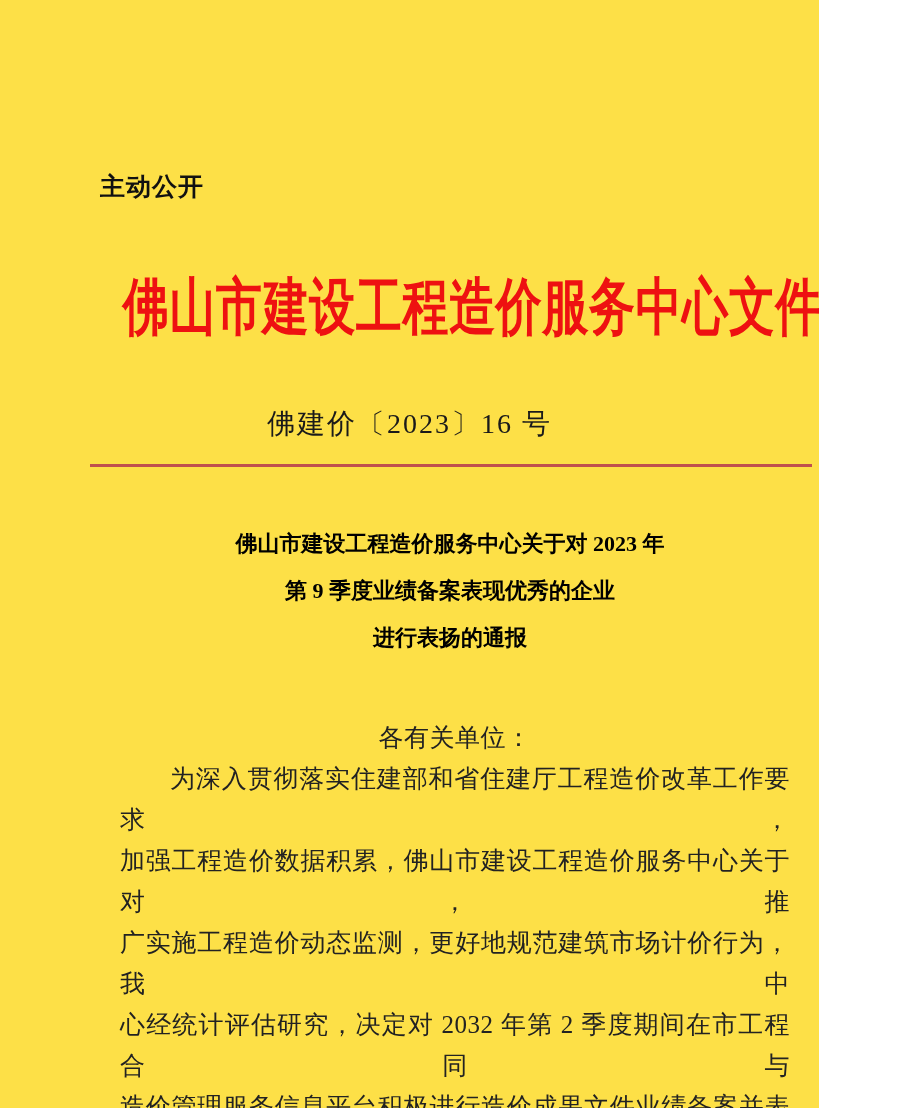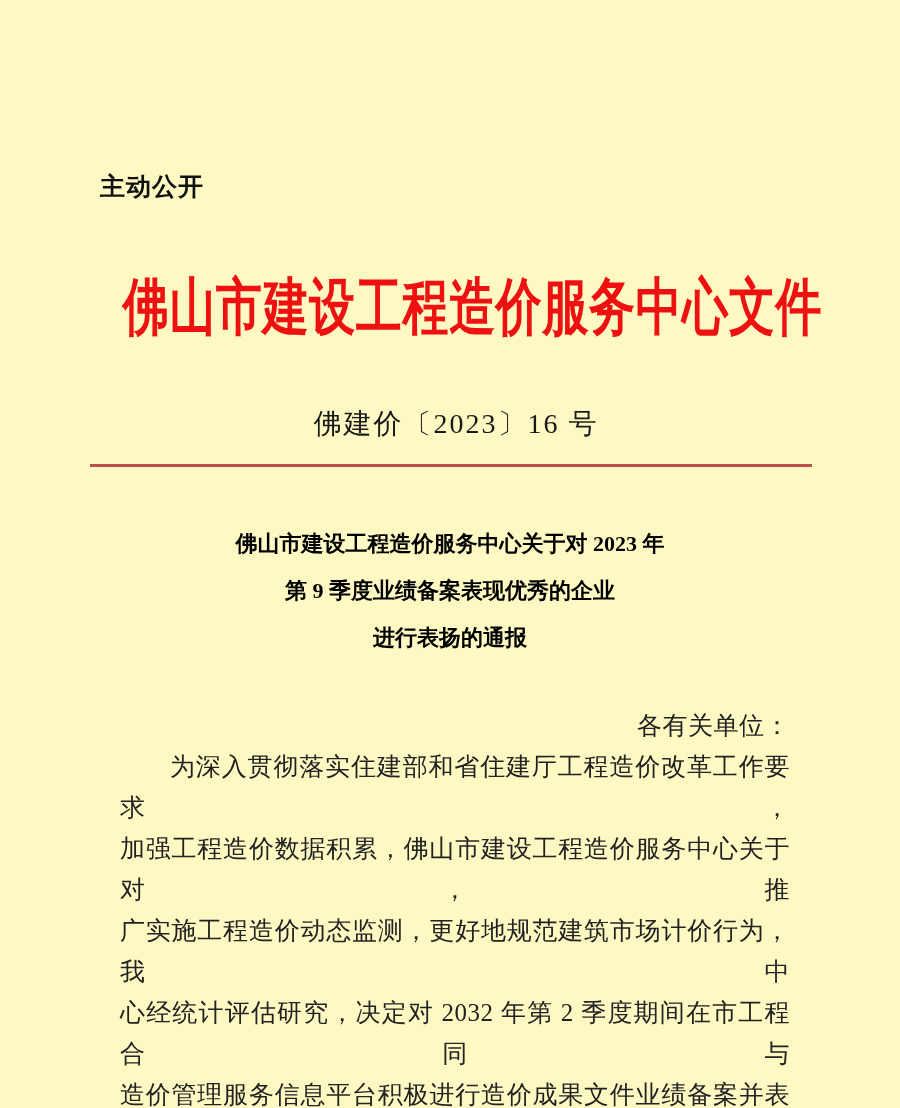--- a/index.html
+++ b/index.html
@@ -2,23 +2,23 @@
 <html style="--letterhead-red: #ee1111; --divider-red: #c0504d;"><head>
 <meta charset="utf-8">
 <style>
   html, body {
     margin: 0;
     padding: 0;
     background: #ffffff;
   }
   .page {
     position: relative;
-    width: 900px;
+    width: 819px;
     height: 1108px;
-    background: #fef9c3;
+    background: #fde047;
     overflow: hidden;
     font-family: "Liberation Serif", "DejaVu Serif", serif;
     color: #1c1c1c;
   }
   .disclosure {
     position: absolute;
     left: 100px;
     top: 170px;
     font-family: "Liberation Sans", "DejaVu Sans", sans-serif;
     font-size: 25px;
@@ -46,21 +46,20 @@
   }
   .doc-number {
     position: absolute;
     top: 405px;
     left: 0;
     width: 100%;
     text-align: center;
     font-size: 28px;
     color: #1a1a1a;
     letter-spacing: 2px;
-    padding-left: 6px;
   }
   .red-rule {
     position: absolute;
     top: 464px;
     left: 90px;
     width: 722px;
     height: 3px;
     background: var(--divider-red, #c0504d);
   }
   .notice-title {
@@ -78,21 +77,22 @@
     position: absolute;
     top: 705px;
     left: 120px;
     width: 670px;
     font-size: 25px;
     line-height: 41px;
     color: #222222;
     letter-spacing: 0.5px;
   }
   .salutation {
-    text-align: right;
+    text-align: center;
+    margin-top: 12px;
   }
   .bline {
     text-align: justify;
     text-align-last: justify;
   }
   .bline.first {
     text-indent: 2em;
   }
 </style>
 </head>

